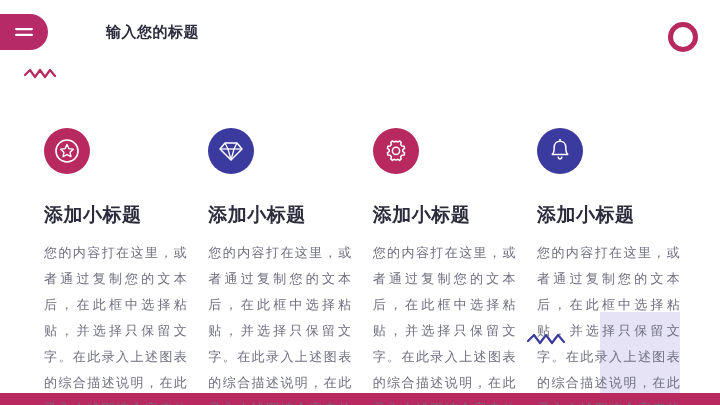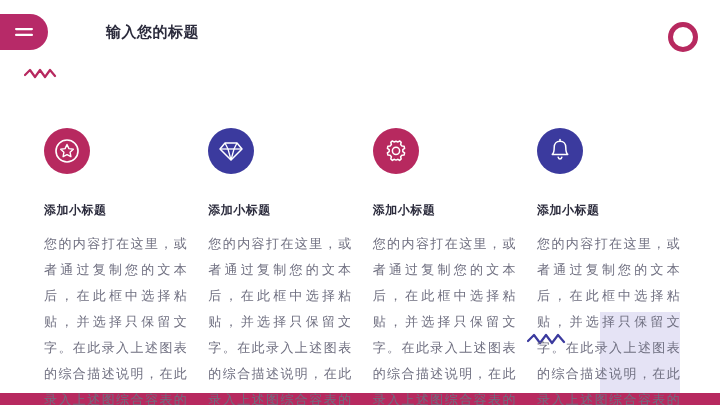--- a/index.html
+++ b/index.html
@@ -104,21 +104,21 @@
   .icon-circle {
     width: 46px;
     height: 46px;
     border-radius: 50%;
     display: flex;
     align-items: center;
     justify-content: center;
     margin-bottom: 28px;
   }
   .col-title {
-    font-size: 12px;
+    font-size: 19px;
     font-weight: bold;
     color: #2b2b3c;
     margin-bottom: 12px;
     letter-spacing: 0.5px;
   }
   .col-body {
     font-size: 13px;
     line-height: 2.0;
     color: #6f6f80;
     text-align: justify;

